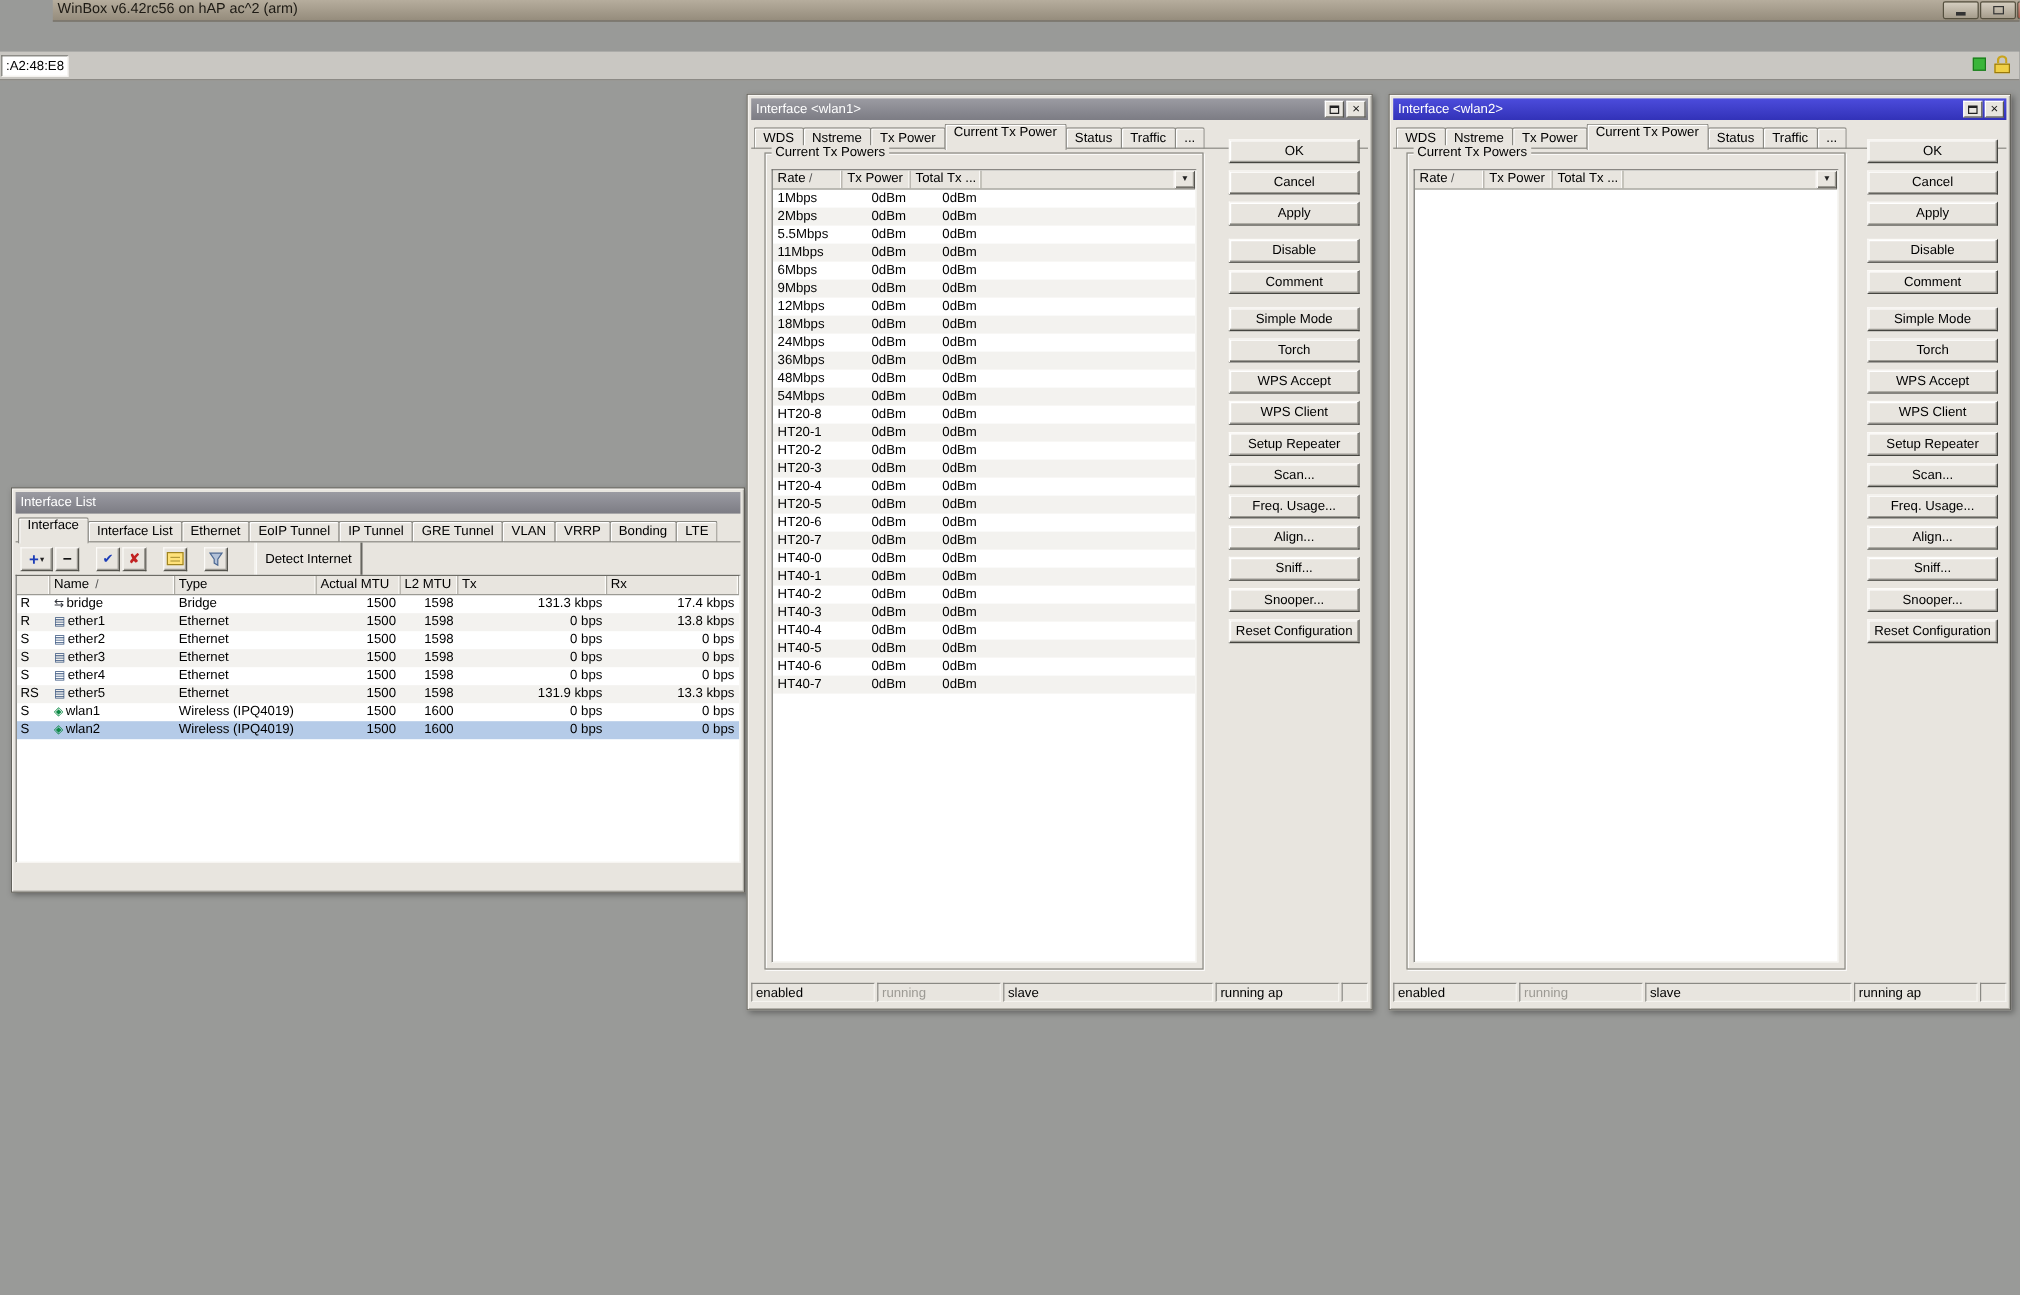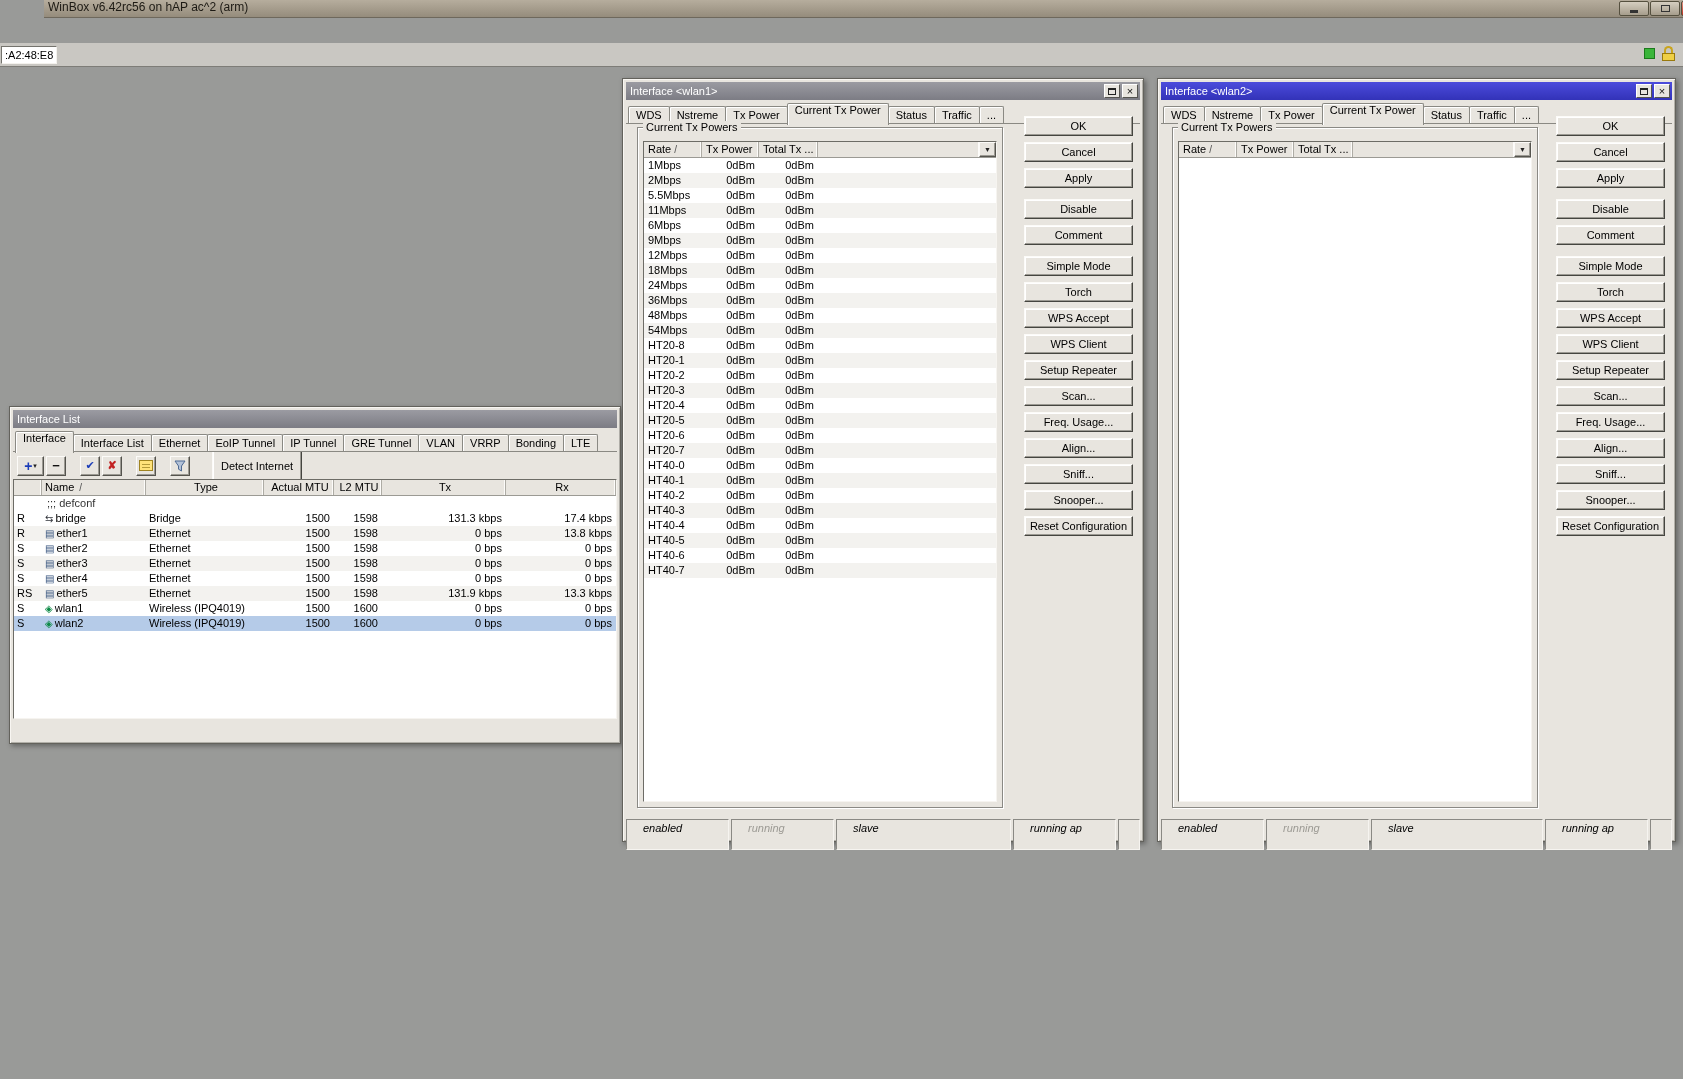--- a/index.html
+++ b/index.html
@@ -66,21 +66,21 @@
   .cross{color:#c22222;font-size:11px;font-weight:bold;}
   .note-icon{width:14px;height:11px;background:#ffe27a;border:1px solid #a08420;position:relative;}
   .note-icon::before,.note-icon::after{content:"";position:absolute;left:2px;right:2px;height:1px;background:#b49a3a;}
   .note-icon::before{top:3px;} .note-icon::after{top:6px;}
   .tool-gap{width:12px;} .tool-gap.wide{width:18px;}
   .push-btn.detect{height:36px;padding:0 8px;margin-left:2px;}
 
   .il-table{position:absolute;left:3px;right:3px;top:72px;bottom:24px;background:#fff;overflow:hidden;
     border:1px solid;border-color:#6d6c66 #f6f4f0 #f6f4f0 #6d6c66;}
   .il-header{display:flex;height:16px;line-height:15px;background:#e8e5df;border-bottom:1px solid #9b9a94;}
-  .il-header .c{padding-left:3px;border-right:1px solid #aeaca5;box-shadow:inset -1px 0 0 #fdfcfa;overflow:hidden;white-space:nowrap;text-align:center;}
+  .il-header .c{padding-left:3px;border-right:1px solid #aeaca5;box-shadow:inset -1px 0 0 #fdfcfa;overflow:hidden;white-space:nowrap;}
   .c.flag{width:28px;}
   .c.name{width:104px;display:flex;align-items:center;gap:2px;overflow:hidden;}
   .c.type{width:118px;}
   .c.mtu{width:70px;}
   .c.l2{width:48px;}
   .c.tx{width:124px;}
   .c.rx{flex:1;}
   .sort{color:#555;margin-left:3px;font-size:10px;}
   .il-row,.il-comment-row{display:flex;height:15px;line-height:15px;}
   .il-row .c,.il-comment-row .c{padding-left:3px;overflow:hidden;white-space:nowrap;}
@@ -108,22 +108,22 @@
   .c.total{width:59px;}
   .c.fill{flex:1;border-right:none !important;}
   .dd-btn{width:17px;height:15px;background:#e8e5df;font-size:7px;color:#222;
     border:1px solid;border-color:#fcfbf8 #55544e #55544e #fcfbf8;box-shadow:inset -1px -1px 0 #9c9a93;}
   .tx-row{display:flex;height:15px;line-height:15px;}
   .tx-row .c{padding-left:4px;overflow:hidden;white-space:nowrap;}
   .tx-row .c.num{text-align:right;padding-right:4px;padding-left:0;}
   .tx-rows .tx-row:nth-of-type(even){background:#f3f2ef;}
   .btn-col{position:absolute;top:37px;right:10px;width:109px;margin-left:44px;}
   .wlan-status{position:absolute;left:3px;right:3px;bottom:3px;height:19px;display:flex;column-gap:2px;}
-  .seg{order:0;width:103px;height:31px;line-height:17px;padding-left:16px;background:#e8e5df;overflow:hidden;white-space:nowrap;
-    border:1px solid;border-color:#8a8984 #f6f4f0 #f6f4f0 #8a8984;font-style:italic;}
+  .seg{order:0;width:103px;height:16px;line-height:17px;padding-left:3px;background:#e8e5df;overflow:hidden;white-space:nowrap;
+    border:1px solid;border-color:#8a8984 #f6f4f0 #f6f4f0 #8a8984;}
   .wlan-status .seg:nth-of-type(4){flex:1;}
   .seg.tail{order:1;width:22px;flex:none !important;}
   .seg.muted span{color:#9c9a94;}
 </style>
 </head>
 <body>
 
 <div class="app-titlebar" data-name="app-titlebar">
   <span data-name="app-title">WinBox v6.42rc56 on hAP ac^2 (arm)</span>
   <div class="caption-buttons" data-name="caption-buttons">
@@ -213,24 +213,20 @@
       <div class="c name" data-name="column-header-name">
         <span>Name</span>
           <span class="sort" data-name="sort-indicator">/</span>
       </div>
       <div class="c type" data-name="column-header-type">Type</div>
       <div class="c mtu" data-name="column-header-actual-mtu">Actual MTU</div>
       <div class="c l2" data-name="column-header-l2-mtu">L2 MTU</div>
       <div class="c tx" data-name="column-header-tx">Tx</div>
       <div class="c rx" data-name="column-header-rx">Rx</div>
     </div>
-    <div class="il-comment-row" data-name="comment-row">
-      <div class="c flag"></div>
-      <div class="comment-text" data-name="comment-text">;;; defconf</div>
-    </div>
     <div class="il-rows" data-name="interface-rows">
 
         <div class="il-row" data-name="interface-row">
           <div class="c flag" data-name="row-flag">R</div>
           <div class="c name">
             <span class="row-icon" data-name="bridge-icon">⇆</span>
             <span data-name="interface-name">bridge</span>
           </div>
           <div class="c type" data-name="interface-type">Bridge</div>
           <div class="c mtu num" data-name="actual-mtu-value">1500</div>

